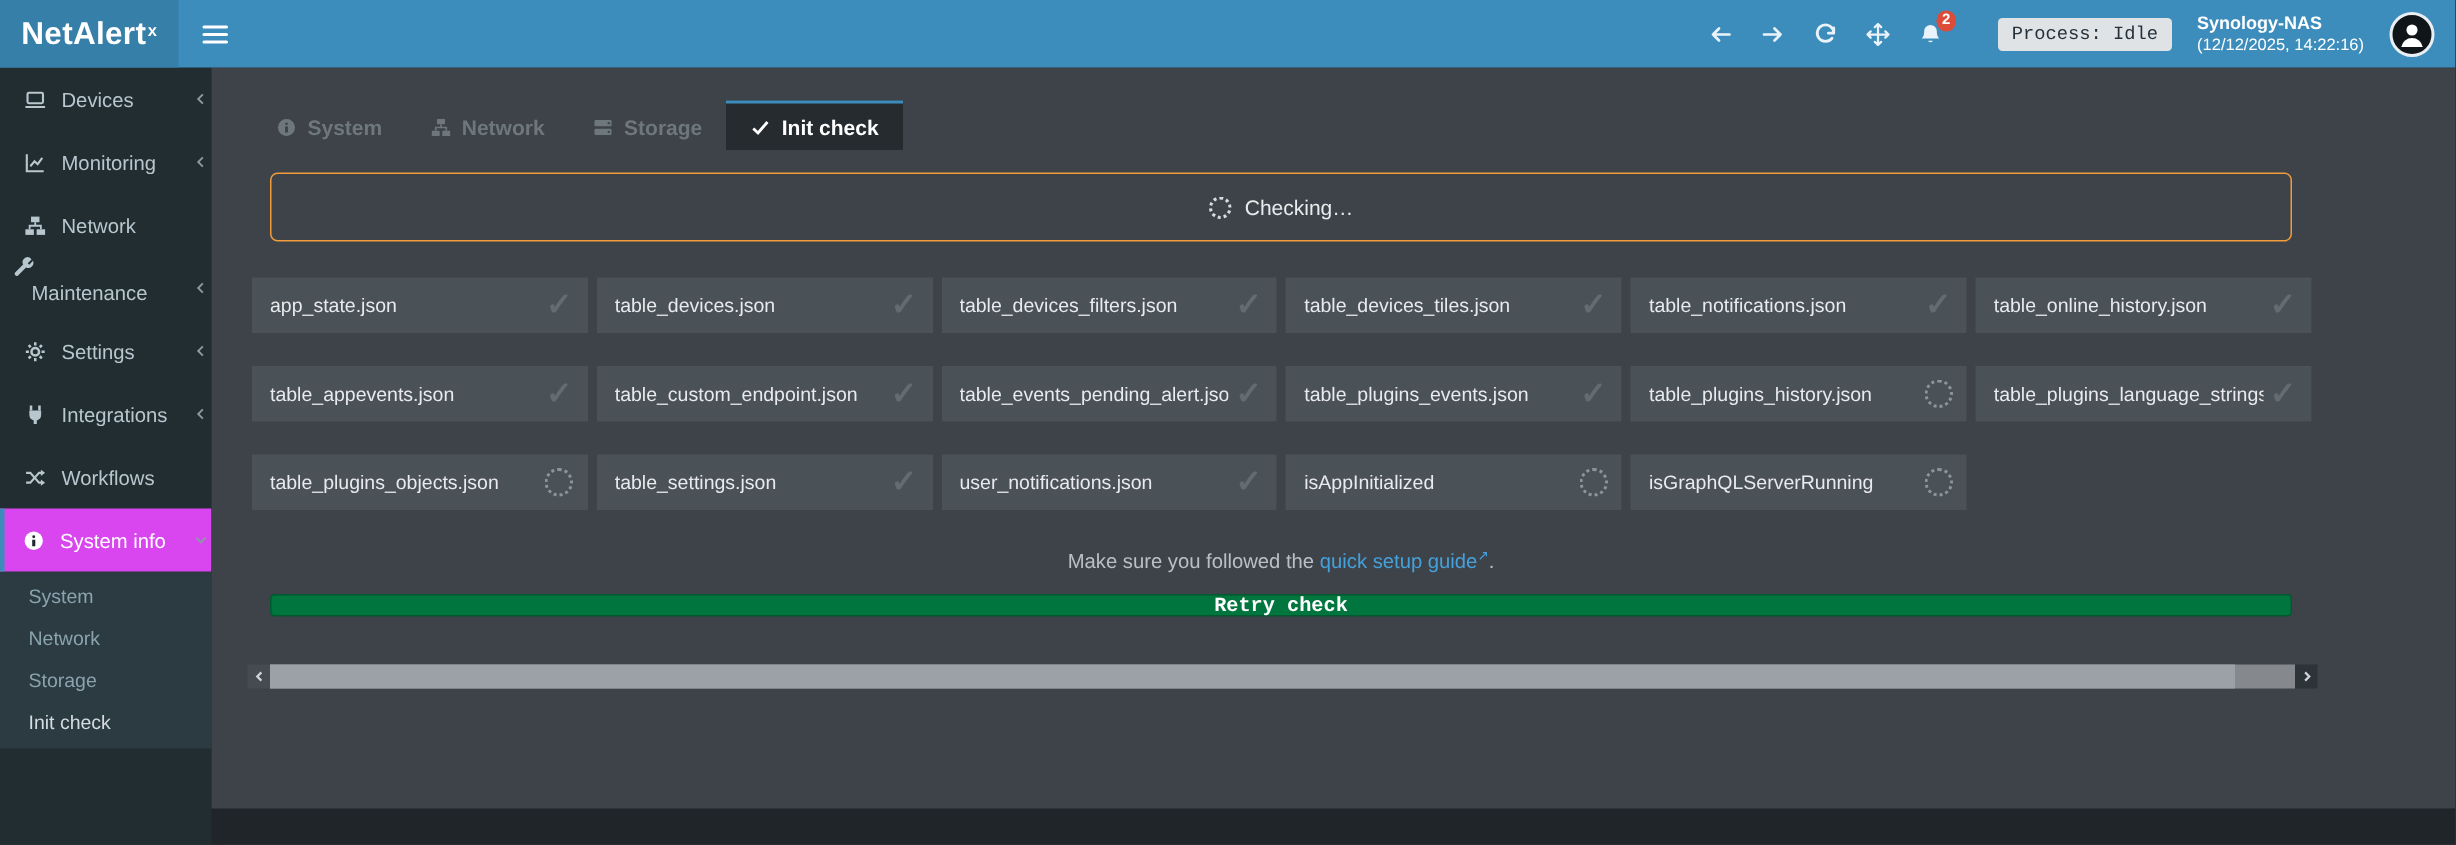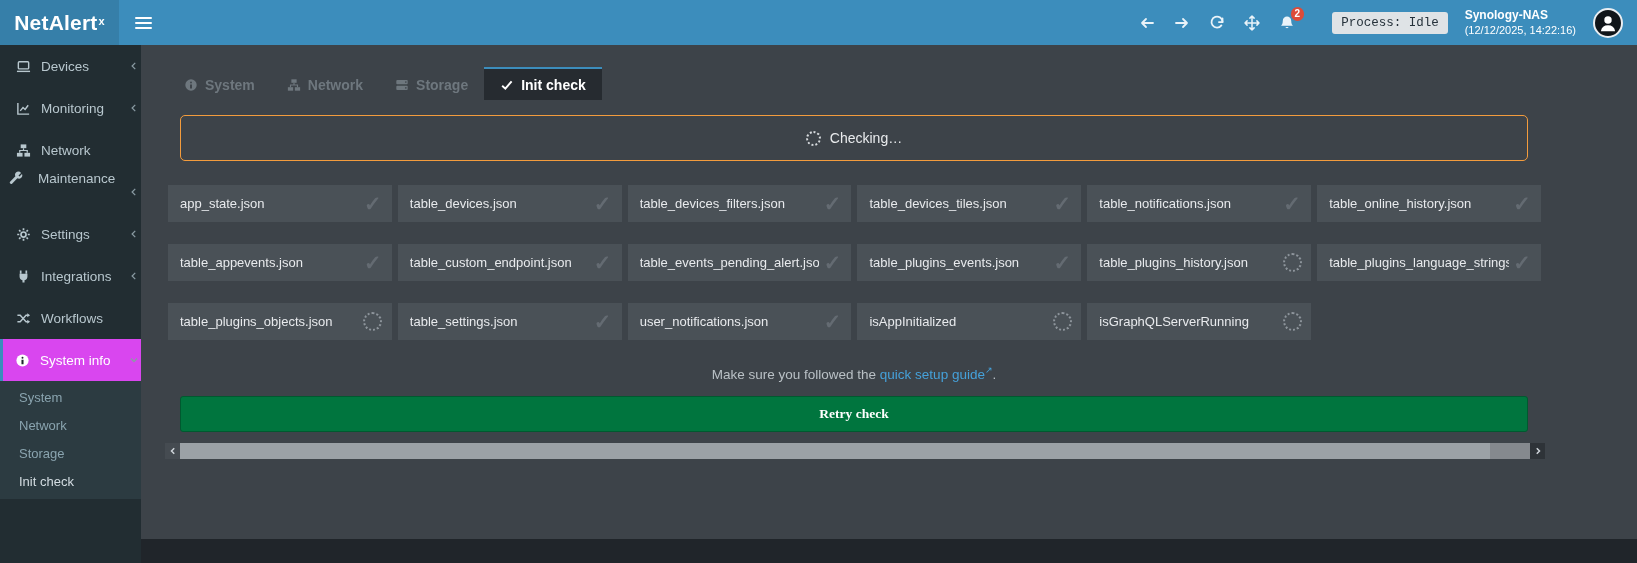--- a/index.html
+++ b/index.html
@@ -28,21 +28,21 @@
   .avatar svg { width:22px; height:22px; }
 
   
   .sidebar { position:absolute; top:45px; left:0; bottom:0; width:149px; background:#222d32; font-size:13.5px; color:#b8c7ce; }
   .side-item { height:42px; display:flex; align-items:center; gap:10px; padding:0 10px 0 16px; cursor:pointer; position:relative; }
   .side-item svg { width:15px; height:15px; flex:none; }
   .side-label { flex:1; white-space:nowrap; overflow:hidden; }
   .chev { color:#8a9ba3; display:flex; }
   .chev svg { width:10px; height:10px; }
   .side-item.active { background:#d946ef; color:#fff; border-left:3px solid #3c8dbc; padding-left:12px; }
-  .side-item.wrapped { align-items:flex-start; justify-content:center; gap:2px; padding-left:8px; }
+  .side-item.wrapped { flex-direction:column; align-items:flex-start; justify-content:center; gap:2px; padding-left:8px; }
   .side-item.wrapped .side-label { margin-left:13px; }
   .side-item.wrapped .chev { position:absolute; right:10px; top:50%; transform:translateY(-50%); }
   .submenu { background:#2c3b41; padding:2px 0 4px; }
   .sub-item { height:28px; display:flex; align-items:center; padding-left:19px; color:#8aa4af; font-size:13px; cursor:pointer; }
   .sub-item.current { color:#d4dde2; }
 
   
   .content { position:absolute; top:45px; left:141px; right:0; bottom:0; background:#20252a; }
   .panel { position:absolute; top:0; left:0; right:0; height:494px; background:#3d4349; }
 
@@ -58,21 +58,21 @@
   .check-item { background:#4a5157; height:37px; display:flex; align-items:center; justify-content:space-between; padding:0 6px 0 12px; font-size:13px; color:#e8eaed; white-space:nowrap; overflow:hidden; }
   .check-label { overflow:hidden; }
   .status-icon { flex:none; width:26px; height:26px; display:flex; align-items:center; justify-content:center; }
   .status-done::before { content:"✓"; font-size:21px; font-weight:bold; color:#646b72; }
   .status-pending::before { content:""; width:15px; height:15px; border:2px dotted #8d949b; border-radius:50%; }
 
   .note { position:absolute; top:320px; left:39px; right:109px; text-align:center; font-size:13.5px; color:#b9c0c5; }
   .note a { color:#45a1da; text-decoration:none; cursor:pointer; }
   .note sup { font-size:9px; color:#45a1da; }
 
-  .retry-btn { position:absolute; top:351px; left:39px; right:109px; height:36px; background:#00753e; border:1px solid #00592f; border-radius:3px; color:#fff; font-family:Liberation Serif, serif; font-size:13.5px; font-weight:bold; cursor:pointer; }
+  .retry-btn { position:absolute; top:351px; left:39px; right:109px; height:15px; background:#00753e; border:1px solid #00592f; border-radius:3px; color:#fff; font-family:Liberation Mono, monospace; font-size:13.5px; font-weight:bold; cursor:pointer; }
 
   .hscroll { position:absolute; top:398px; left:24px; right:92px; height:16px; display:flex; }
   .hs-btn { width:15px; display:flex; align-items:center; justify-content:center; color:#cfd5da; cursor:pointer; flex:none; }
   .hs-btn.left { background:#454b51; }
   .hs-btn.right { background:#2e3338; }
   .hs-btn svg { width:8px; height:8px; }
   .hs-track { flex:1; background:#85898e; position:relative; cursor:pointer; }
   .hs-thumb { position:absolute; top:0; bottom:0; left:0; width:97%; background:#9ba1a6; cursor:grab; }
 </style>
 </head>

